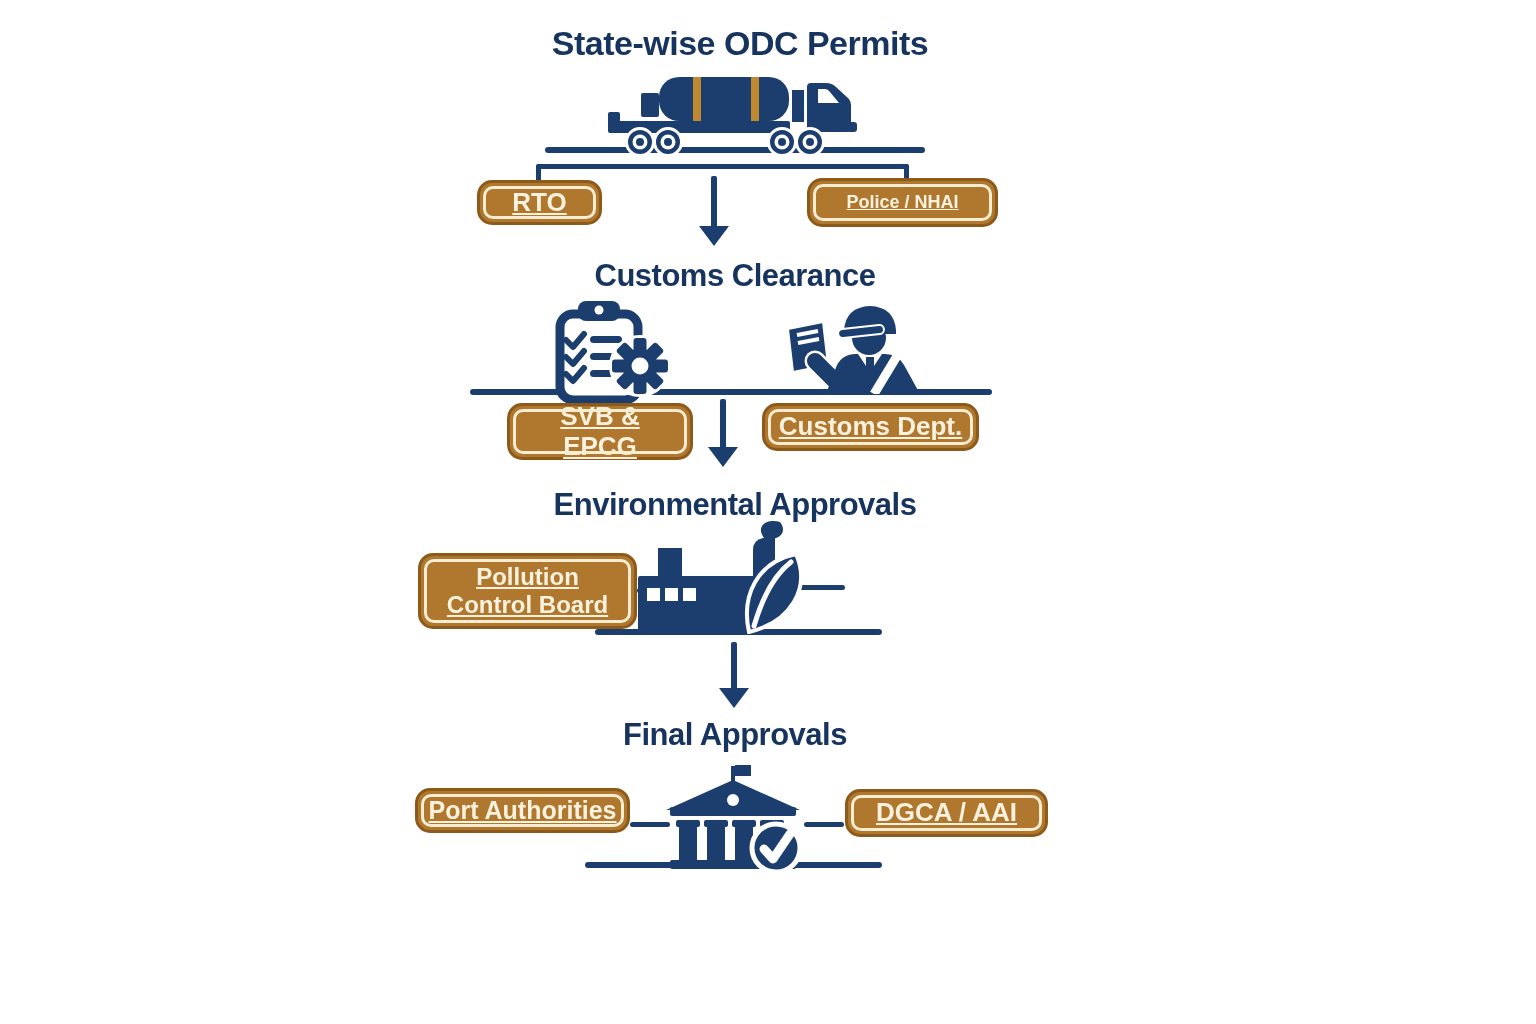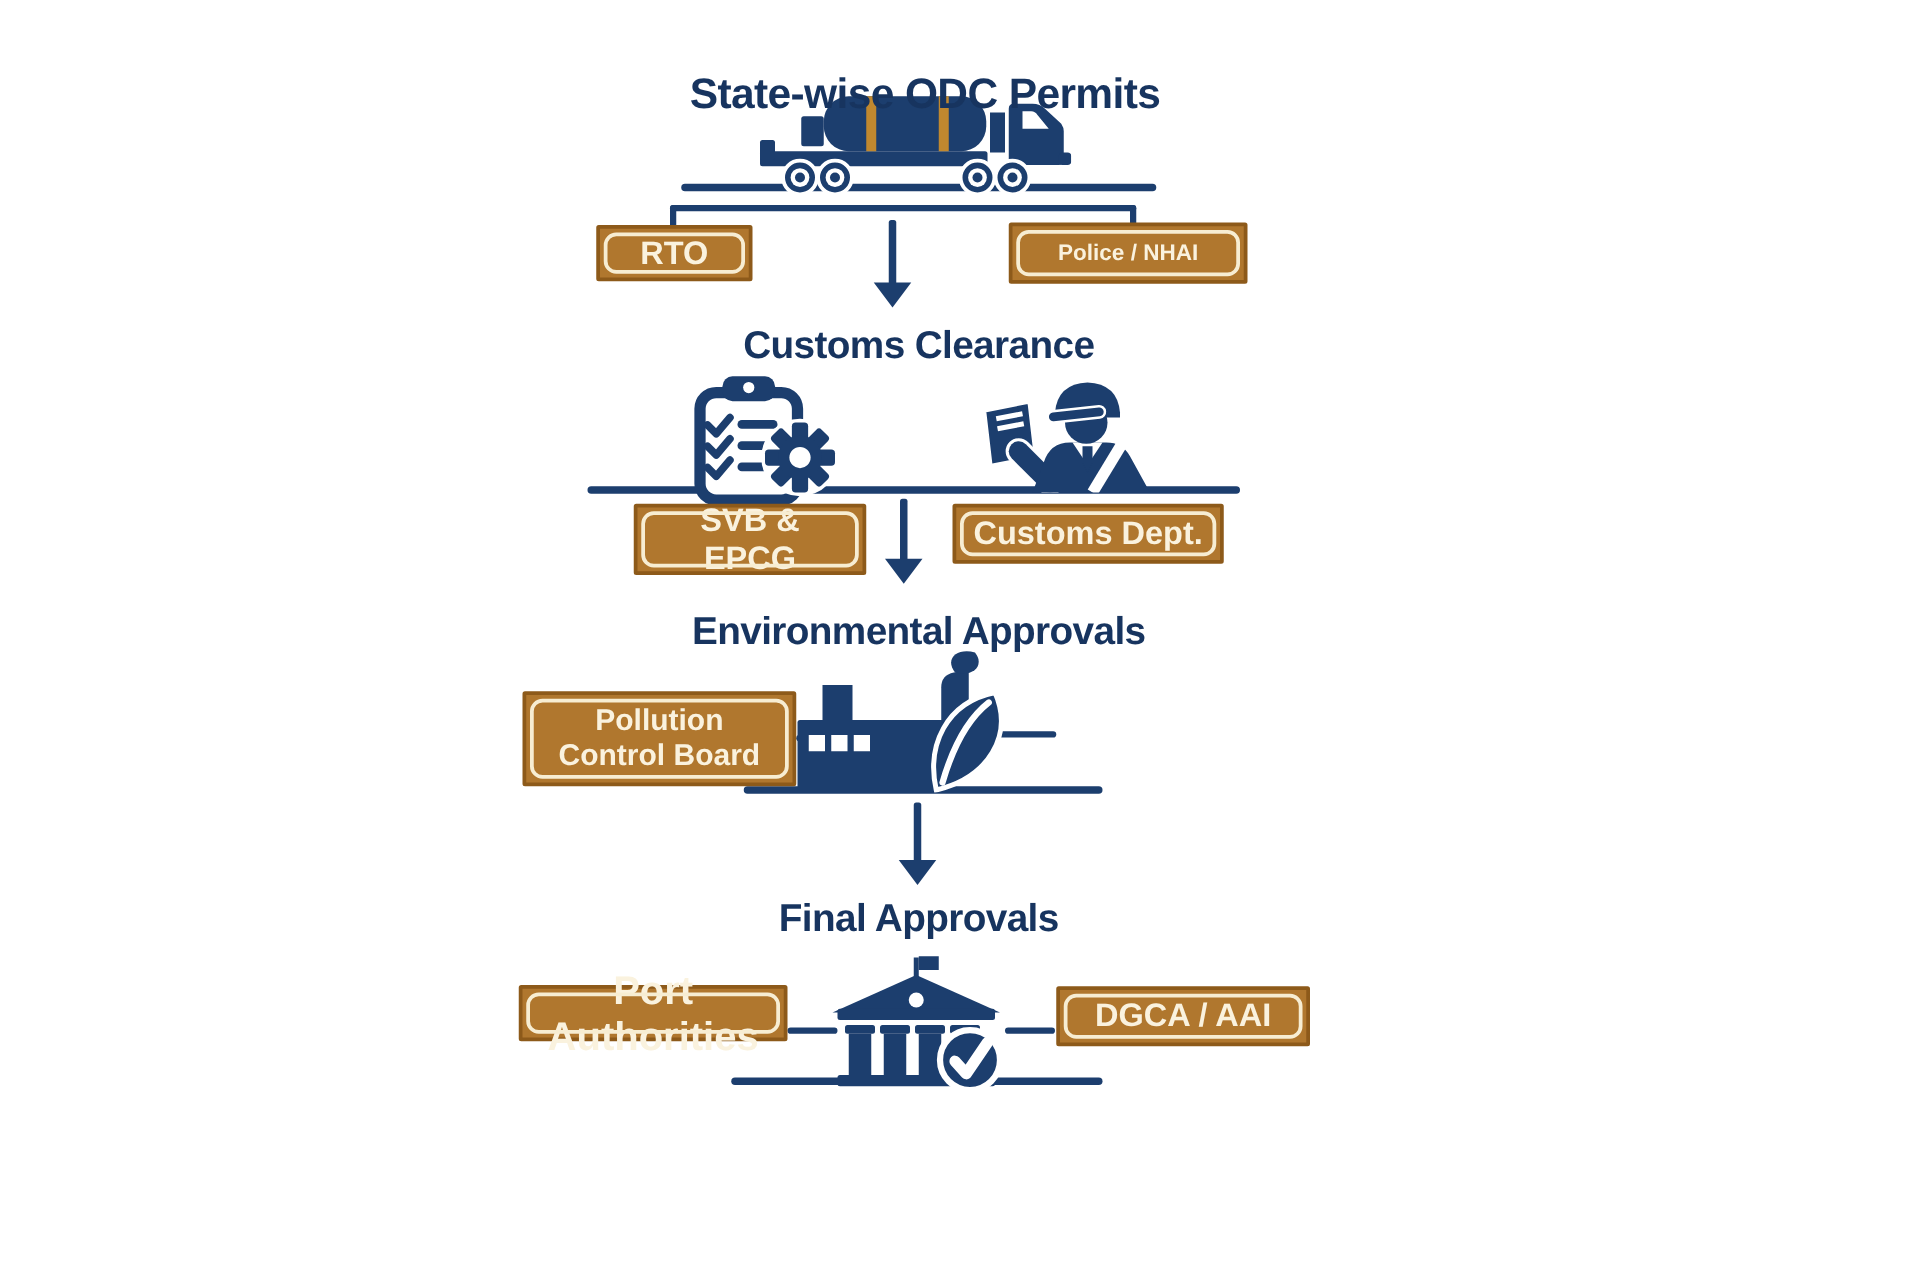--- a/index.html
+++ b/index.html
@@ -15,38 +15,39 @@
   .arrow-shaft{position:absolute;width:6px;background:var(--navy,#1c3e6e);border-radius:2px;z-index:1;}
   .arrow-head{
     position:absolute;width:0;height:0;z-index:1;
     border-left:15px solid transparent;border-right:15px solid transparent;
     border-top:20px solid var(--navy,#1c3e6e);
   }
   .badge{
     position:absolute;box-sizing:border-box;z-index:3;
     background:var(--badge-fill,#b0772e);
     border:3px solid var(--badge-border,#8d5a1a);
-    border-radius:2px;
+    border-radius:15px;
     display:flex;align-items:center;justify-content:center;text-align:center;
     color:var(--badge-text,#faf2de);font-weight:700;line-height:1.15;
     padding:2px 10px;
+    text-decoration:underline;
   }
   .badge::before{
     content:"";position:absolute;inset:3px;border:3px solid var(--badge-inner-stroke,#f7edd2);
     border-radius:10px;pointer-events:none;
   }
   .icon{position:absolute;z-index:2;}
   svg{display:block;}
 </style>
 </head>
 <body>
 
 <div class="canvas">
 
-  <div class="title" style="left:360px;top:24px;width:760px;font-size:34px;margin-top:32px;">State-wise ODC Permits</div>
+  <div class="title" style="left:360px;top:24px;width:760px;font-size:34px;">State-wise ODC Permits</div>
 
   <div class="hline" style="left:545px;top:147px;width:380px;height:6px;"></div>
 
   <div class="icon" style="left:595px;top:66px;">
     <svg width="262" height="92" viewBox="0 0 262 92">
       <rect x="13" y="55" width="182" height="12" rx="2" fill="#1c3e6e"></rect>
       <rect x="13" y="46" width="12" height="16" rx="2" fill="#1c3e6e"></rect>
       <rect x="46" y="27" width="18" height="24" rx="2" fill="#1c3e6e"></rect>
       <rect x="64" y="11" width="130" height="44" rx="20" fill="#1c3e6e"></rect>
       <rect x="98" y="11" width="8" height="44" fill="#c0882f"></rect>
@@ -154,21 +155,21 @@
   </div>
 
 
   <div class="hline" style="left:595px;top:629px;width:287px;height:6px;"></div>
 
   <div class="arrow-shaft" style="left:731px;top:642px;height:48px;"></div>
   <div class="arrow-head" style="left:719px;top:688px;"></div>
 
   <div class="title" style="left:355px;top:717px;width:760px;font-size:31px;">Final Approvals</div>
 
-  <div class="badge" style="left:415px;top:788px;width:215px;height:45px;font-size:32px;">Port Authorities</div>
+  <div class="badge" style="left:415px;top:788px;width:215px;height:45px;font-size:25px;">Port Authorities</div>
 
   <div class="hline" style="left:630px;top:822px;width:40px;height:5px;"></div>
   <div class="hline" style="left:804px;top:822px;width:40px;height:5px;"></div>
 
   <div class="icon" style="left:652px;top:760px;">
     <svg width="152" height="112" viewBox="0 0 152 112">
       <rect x="79" y="6" width="4" height="26" fill="#1c3e6e"></rect>
       <rect x="83" y="5" width="16" height="11" fill="#1c3e6e"></rect>
       <path d="M14,50 L81,20 L148,50 Z" fill="#1c3e6e"></path>
       <circle cx="81" cy="40" r="6" fill="#ffffff"></circle>

